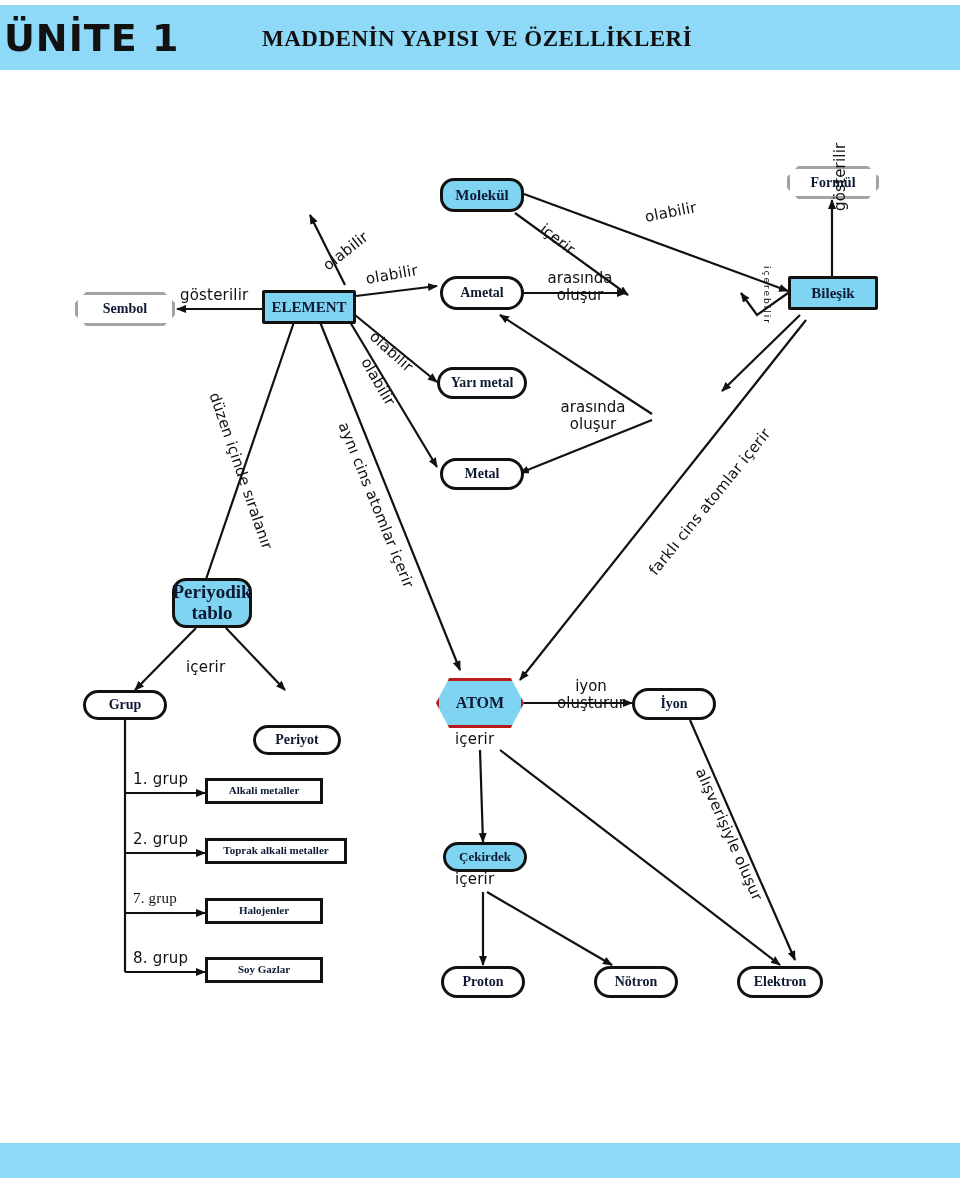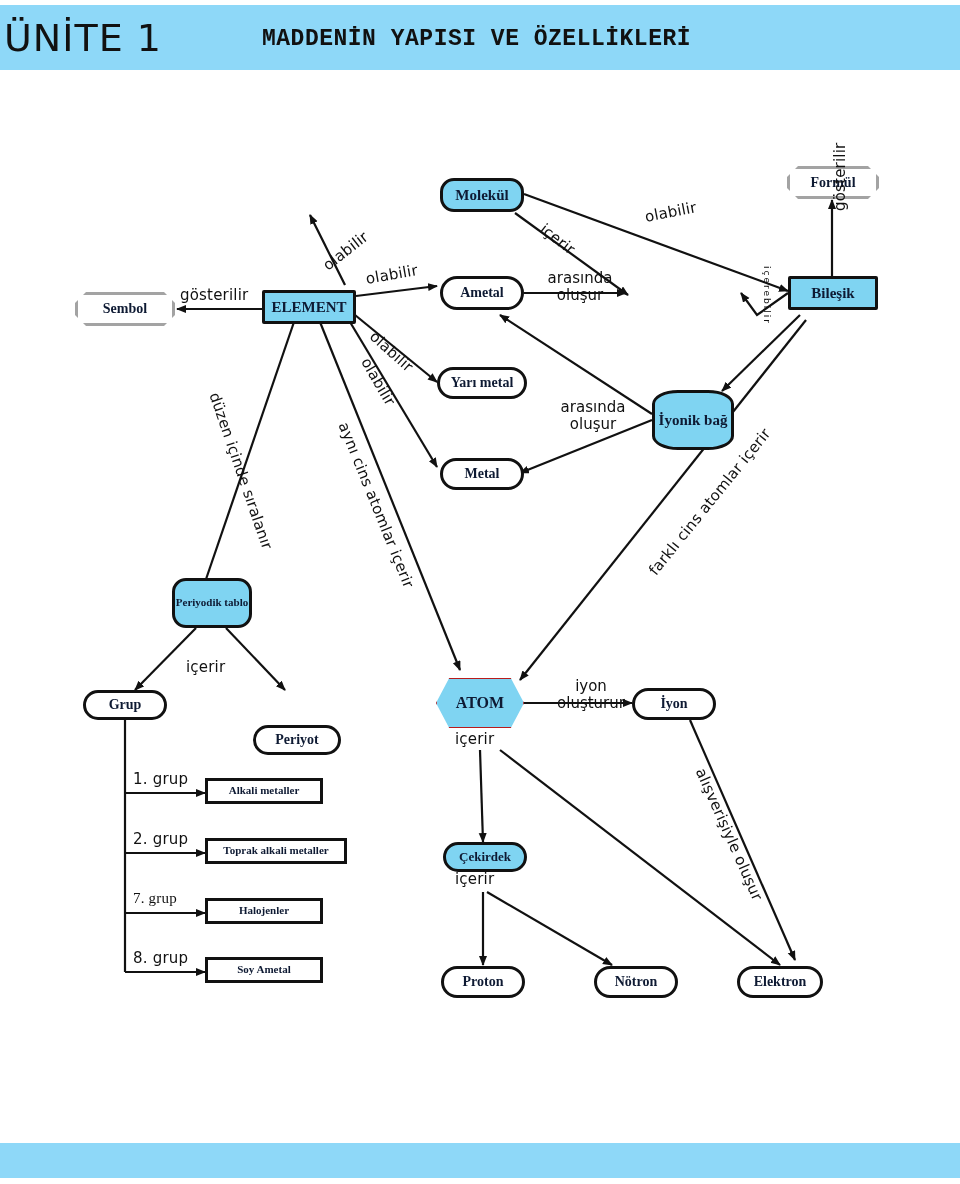--- a/index.html
+++ b/index.html
@@ -4,45 +4,45 @@
 <style>
   html,body{margin:0;padding:0;background:#ffffff;}
   body{width:960px;height:1184px;position:relative;overflow:hidden;
        font-family:"Liberation Sans",sans-serif;}
 
   
   .band{position:absolute;left:0;width:960px;background:#8ed8f8;}
   #header-band{top:5px;height:65px;}
   #footer-band{top:1143px;height:35px;}
 
-  #unit-label{position:absolute;left:4px;top:16px;font-size:38px;font-weight:400;
+  #unit-label{position:absolute;left:4px;top:16px;font-size:38px;font-weight:700;
       color:#111;letter-spacing:1px;font-family:"DejaVu Sans",sans-serif;}
   #unit-title{position:absolute;left:262px;top:26px;font-size:23px;font-weight:700;
-      color:#111;letter-spacing:.5px;font-family:Liberation Mono, monospace;}
+      color:#111;letter-spacing:.5px;font-family:Liberation Serif, serif;}
 
   
   #canvas{position:absolute;left:0;top:70px;width:960px;height:1073px;}
   #edges{position:absolute;left:0;top:0;width:960px;height:1073px;}
 
   
   .node{position:absolute;display:flex;align-items:center;justify-content:center;
         text-align:center;box-sizing:border-box;font-weight:700;color:#0e1a33;
         font-family:"Liberation Serif",serif;line-height:1.08;z-index:3;}
   .blue{background:#7fd4f2;}
   .white{background:#ffffff;}
 
   
   .rounded{border:3px solid #111;border-radius:14px;}
   .pill{border:3px solid #111;border-radius:22px;}
   .rect{border:3px solid #111;border-radius:2px;}
   .sqbox{border:3px solid #111;border-radius:0;}
   .dcut{border:3px solid #a3a3a3;
         clip-path:polygon(11px 0,calc(100% - 11px) 0,100% 11px,100% calc(100% - 11px),
                           calc(100% - 11px) 100%,11px 100%,0 calc(100% - 11px),0 11px);}
-  .hex{border:1px solid #b91c1c;
+  .hex{border:3px solid #b91c1c;
         clip-path:polygon(15% 0,85% 0,100% 50%,85% 100%,15% 100%,0 50%);justify-content:center;}
   .drum{border:3px solid #111;border-radius:26px/14px;}
 
   
   .lbl{position:absolute;font-family:"DejaVu Sans",sans-serif;font-size:15px;
        color:#111;white-space:nowrap;z-index:4;letter-spacing:.2px;}
   .lbl2{position:absolute;font-family:"DejaVu Sans",sans-serif;font-size:15px;
        color:#111;text-align:center;line-height:1.12;z-index:4;}
 
   .vstack{position:absolute;font-family:"DejaVu Sans",sans-serif;font-size:9px;
@@ -139,33 +139,30 @@
 
   <div class="node white pill" style="left:437px;top:297px;width:90px;height:32px;font-size:14px;">
     <span>Yarı metal</span>
   </div>
 
   <div class="node white pill" style="left:440px;top:388px;width:84px;height:32px;font-size:14px;">
     <span>Metal</span>
   </div>
 
 
-  <div class="node blue drum" style="left:652px;top:320px;width:82px;height:60px;font-size:15px;">
-    <span>İyonik bağ</span>
-  </div>
 
   <div class="node blue rect" style="left:788px;top:206px;width:90px;height:34px;font-size:15px;">
     <span>Bileşik</span>
   </div>
 
   <div class="node white dcut" style="left:787px;top:96px;width:92px;height:33px;font-size:14px;">
     <span>Formül</span>
   </div>
 
-  <div class="node blue rounded" style="left:172px;top:508px;width:80px;height:50px;font-size:11px;">
+  <div class="node blue rounded" style="left:172px;top:508px;width:80px;height:50px;font-size:19px;">
     <span>Periyodik tablo</span>
   </div>
 
   <div class="node white pill" style="left:83px;top:620px;width:84px;height:30px;font-size:14px;">
     <span>Grup</span>
   </div>
 
   <div class="node white pill" style="left:253px;top:655px;width:88px;height:30px;font-size:14px;">
     <span>Periyot</span>
   </div>
@@ -184,21 +181,21 @@
 
   <div class="node white sqbox" style="left:205px;top:768px;width:142px;height:26px;font-size:11px;">
     <span>Toprak alkali metaller</span>
   </div>
 
   <div class="node white sqbox" style="left:205px;top:828px;width:118px;height:26px;font-size:11px;">
     <span>Halojenler</span>
   </div>
 
   <div class="node white sqbox" style="left:205px;top:887px;width:118px;height:26px;font-size:11px;">
-    <span>Soy Ametal</span>
+    <span>Soy Gazlar</span>
   </div>
 
   <div class="node blue pill" style="left:443px;top:772px;width:84px;height:30px;font-size:13px;">
     <span>Çekirdek</span>
   </div>
 
   <div class="node white pill" style="left:441px;top:896px;width:84px;height:32px;font-size:14px;">
     <span>Proton</span>
   </div>
 

